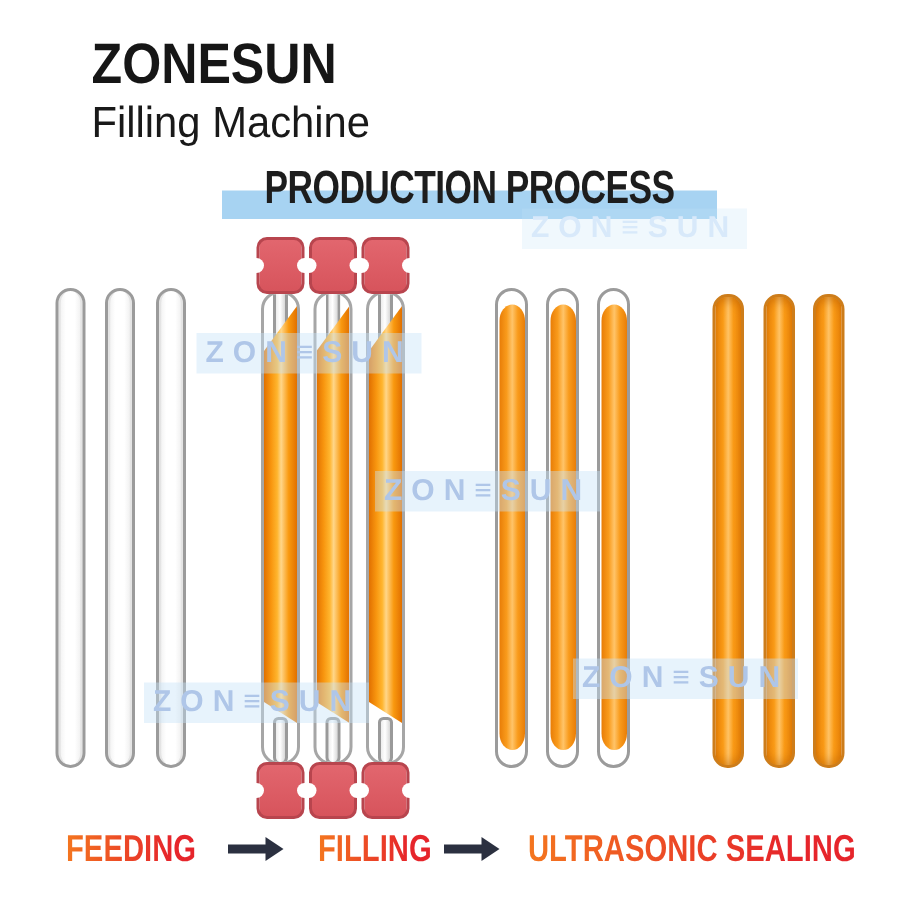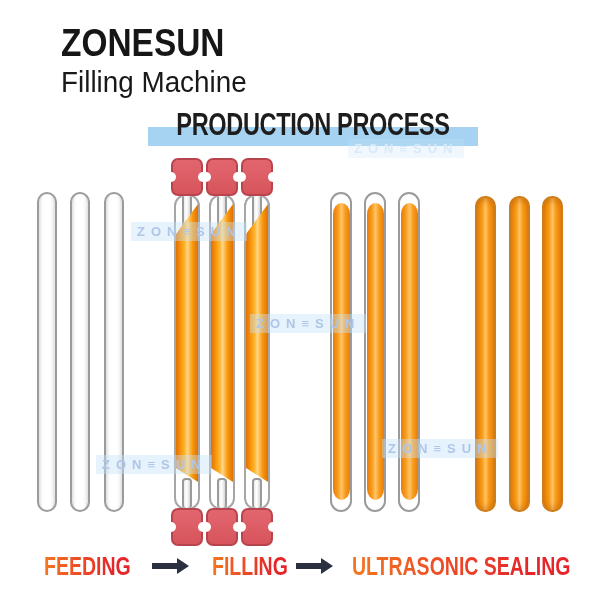--- a/index.html
+++ b/index.html
@@ -12,21 +12,21 @@
   .brand-tagline{font-size:29px;font-weight:400;color:#191919;margin-top:1px;
     transform:scaleX(0.96);transform-origin:left center;white-space:nowrap;}
 
   
   .process-header{position:absolute;left:148px;top:102px;width:330px;height:44px;}
   .accent-bar{position:absolute;left:0;bottom:0;width:330px;height:19px;background:#a7d3f2;}
   .process-title{position:absolute;left:50%;bottom:3px;transform:translateX(-50%) scaleX(0.76);
     font-size:31px;font-weight:900;color:#1d1d1d;letter-spacing:-0.5px;white-space:nowrap;z-index:2;}
 
   
-  .wm{position:absolute;font-size:13px;font-weight:700;letter-spacing:6px;color:#afc6e8;
+  .wm{position:absolute;font-size:20px;font-weight:700;letter-spacing:6px;color:#afc6e8;
     background:rgba(197,226,248,0.42);padding:2px 6px;white-space:nowrap;z-index:5;}
   .wm-1{left:348px;top:139px;color:#d8e9fa;background:rgba(197,226,248,0.25);}
   .wm-2{left:131px;top:222px;}
   .wm-3{left:250px;top:314px;}
   .wm-4{left:96px;top:455px;}
   .wm-5{left:382px;top:439px;}
 
   
   .tube-empty{position:absolute;top:192px;width:20px;height:320px;box-sizing:border-box;
     border:2px solid #9b9b9b;border-radius:11px;

